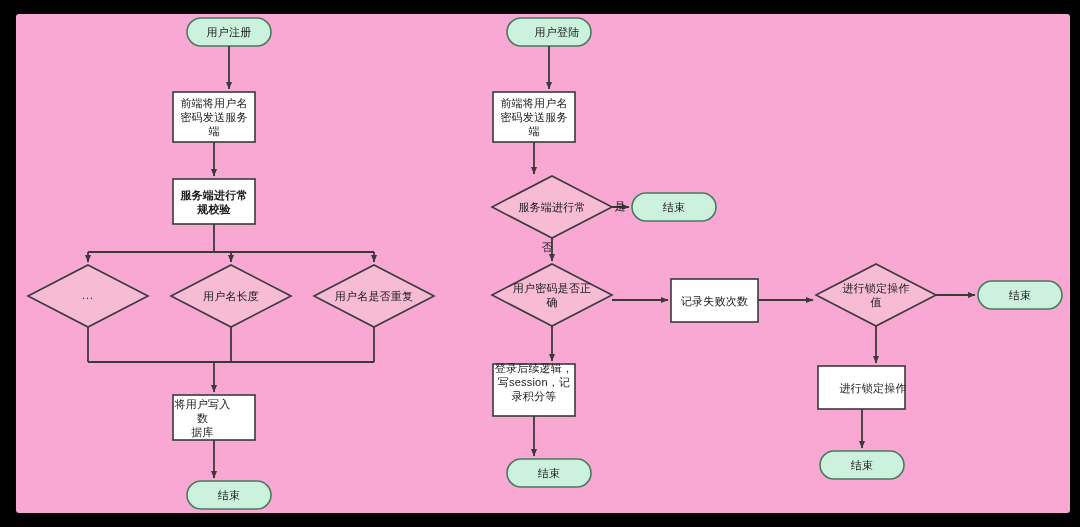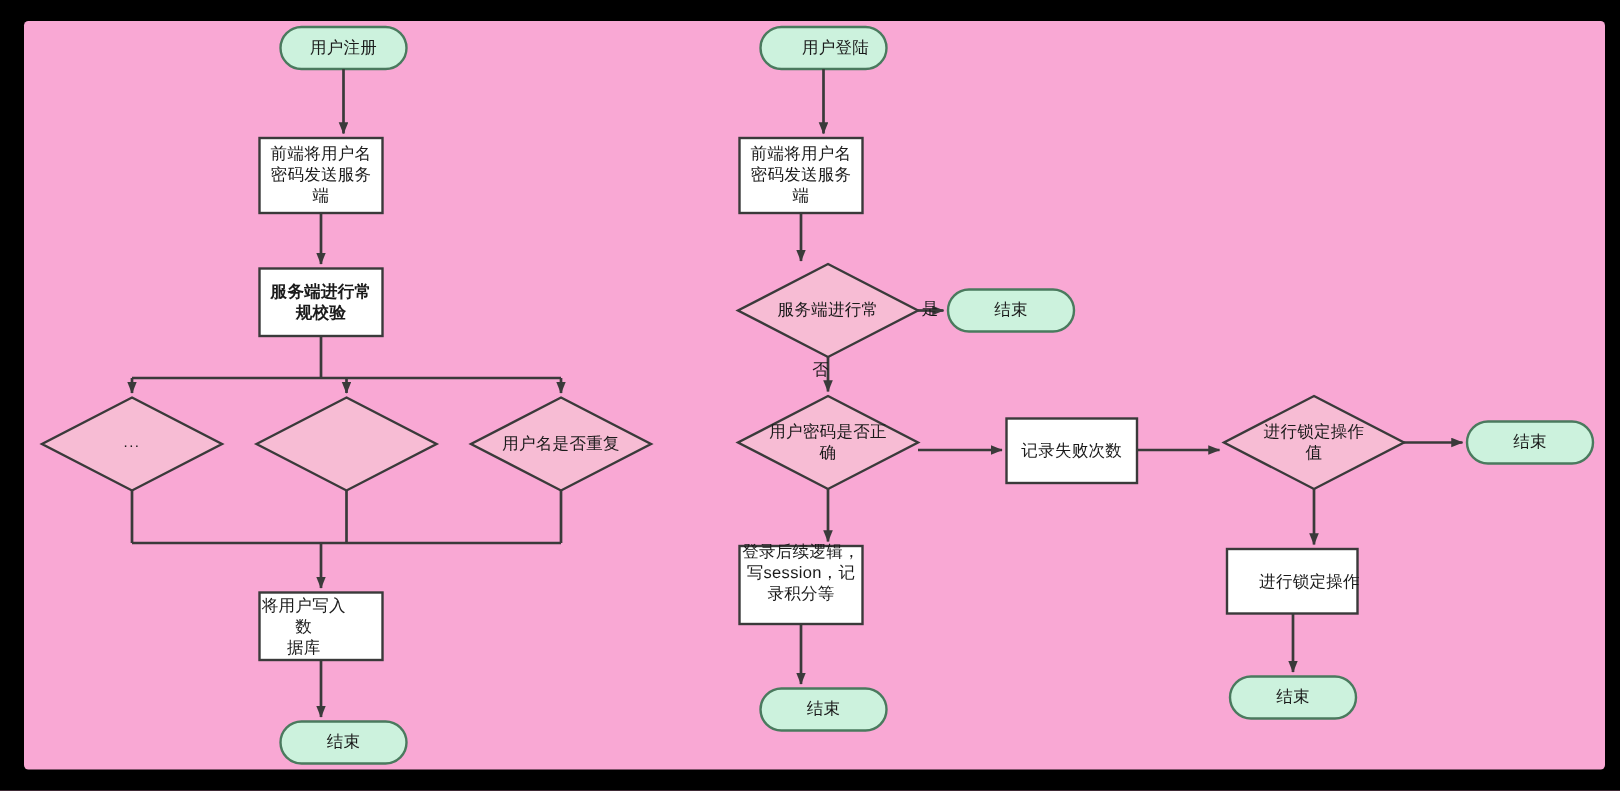--- a/index.html
+++ b/index.html
@@ -184,20 +184,21 @@
     </g>
   </svg>
 
   <div class="node-label" style="left:171px;top:4px;width:84px;height:28px;">用户注册</div>
   <div class="node-label" style="left:157px;top:78px;width:82px;height:50px;">前端将用户名
 密码发送服务
 端</div>
   <div class="node-label" style="left:157px;top:165px;width:82px;height:45px;font-weight:bold;">服务端进行常
 规校验</div>
   <div class="node-label ellipsis-label" style="left:12px;top:251px;width:120px;height:62px;">...</div>
+  <div class="node-label" style="left:155px;top:251px;width:120px;height:62px;">用户名长度</div>
   <div class="node-label" style="left:298px;top:251px;width:120px;height:62px;">用户名是否重复</div>
   <div class="node-label" style="left:157px;top:381px;width:59px;height:45px;border-radius:19px;">将用户写入数
 据库</div>
   <div class="node-label" style="left:171px;top:467px;width:84px;height:28px;">结束</div>
 
   <div class="node-label" style="left:491px;top:4px;width:100px;height:28px;">用户登陆</div>
   <div class="node-label" style="left:477px;top:78px;width:82px;height:50px;">前端将用户名
 密码发送服务
 端</div>
   <div class="node-label" style="left:476px;top:162px;width:120px;height:62px;">服务端进行常</div>

